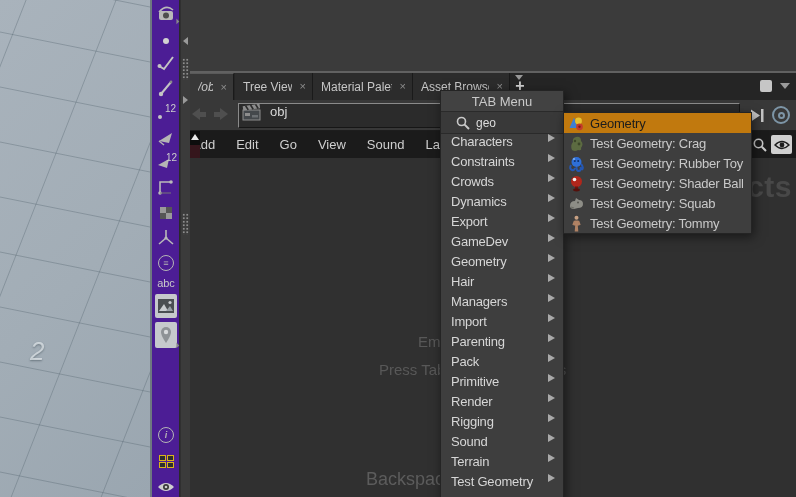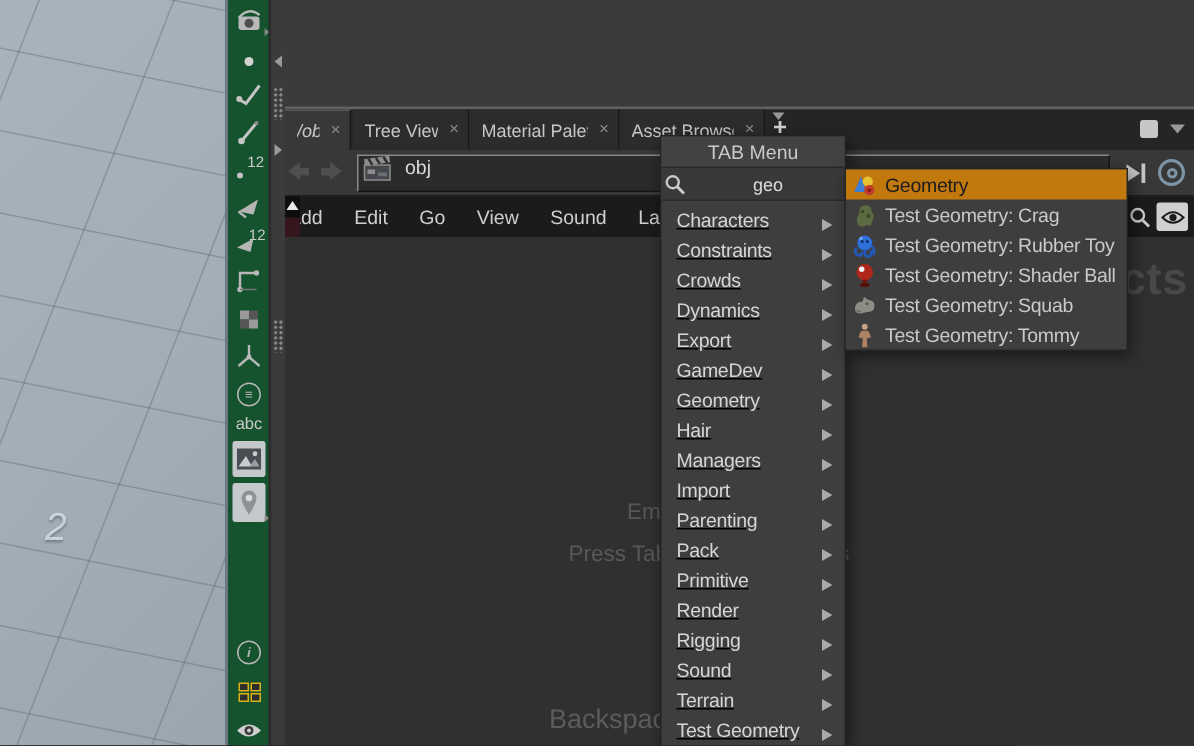--- a/index.html
+++ b/index.html
@@ -9,21 +9,21 @@
 
   
   #viewport{position:absolute;left:0;top:0;width:151px;height:497px;
             background:linear-gradient(135deg,#a9b3bc 0%,#a2adb6 55%,#9aa6b0 100%);overflow:hidden;}
   #viewport svg{position:absolute;left:0;top:0;}
   .axis-label{position:absolute;left:30px;top:336px;font-size:26px;font-style:italic;
               color:rgba(240,245,248,.65);text-shadow:0 1px 2px rgba(40,55,65,.45);}
   #viewport-edge{position:absolute;left:150px;top:0;width:2px;height:497px;background:#6e7880;}
 
   
-  #toolbar{position:absolute;left:152px;top:0;width:28px;height:497px;background:#14532d;
+  #toolbar{position:absolute;left:152px;top:0;width:28px;height:497px;background:#4c1d95;
            border-right:1px solid #2a2a2a;}
   .tbi{position:absolute;left:3px;width:22px;height:22px;display:flex;align-items:center;justify-content:center;
        color:#c4c4c4;font-size:10px;}
   .tbi svg{display:block;}
   .tbi-box{background:#c6c9cc;border-radius:2px;}
   .tbi-sub{position:absolute;right:0;bottom:0;width:0;height:0;
            border-left:4px solid transparent;border-top:4px solid transparent;border-bottom:4px solid #8a8a8a;transform:rotate(-45deg);}
   .grid-ico{display:grid;grid-template-columns:7px 7px;grid-template-rows:6px 6px;gap:1px;}
   .grid-ico span{border:1.5px solid #d9b419;background:#2e2e2e;}
   .circle-ico{width:16px;height:16px;border:1.5px solid #b5b5b5;border-radius:50%;
@@ -100,23 +100,23 @@
   .ctx-label{position:absolute;right:4px;top:12px;font-size:30px;font-weight:bold;color:#484848;letter-spacing:.5px;}
   .hint1{position:absolute;left:228px;top:175px;font-size:15px;color:#585858;}
   .hint2{position:absolute;left:189px;top:203px;font-size:15px;color:#585858;}
   .hint3{position:absolute;left:176px;top:311px;font-size:18px;color:#5c5c5c;}
 
   
   #tab-menu{position:absolute;left:440px;top:90px;width:124px;height:410px;background:#3e3e3e;
             border:1px solid #242424;box-shadow:2px 3px 10px rgba(0,0,0,.5);}
   #tm-title{height:21px;background:#424242;border-bottom:1px solid #2a2a2a;color:#c9c9c9;font-size:13px;
             display:flex;align-items:center;justify-content:center;}
-  #tm-search{height:22px;background:#393939;border-bottom:1px solid #2a2a2a;display:flex;align-items:center;padding-left:2px;gap:39px;}
+  #tm-search{height:22px;background:#393939;border-bottom:1px solid #2a2a2a;display:flex;align-items:center;padding-left:15px;}
   #tm-search .val{color:#dddddd;font-size:12px;margin-left:6px;}
-  .tm-item{height:20px;display:flex;align-items:flex-end;justify-content:space-between;padding:0 8px 0 10px;text-decoration:underline;}
+  .tm-item{height:20px;display:flex;align-items:flex-start;justify-content:space-between;padding:0 8px 0 10px;}
   .tm-label{color:#d6d6d6;font-size:13px;white-space:nowrap;letter-spacing:-0.2px;}
   .tm-arrow{width:0;height:0;border-top:4.5px solid transparent;border-bottom:4.5px solid transparent;
             border-left:7px solid #a9a9a9;}
 
   
   #submenu{position:absolute;left:563px;top:112px;width:189px;background:#3e3e3e;
            border:1px solid #242424;box-shadow:2px 3px 10px rgba(0,0,0,.5);}
   .sm-item{height:20px;display:flex;align-items:center;padding:0 4px;}
   .sm-item.hl{background:#c1790e;}
   .sm-item.hl .sm-label{color:#1c1c1c;}

